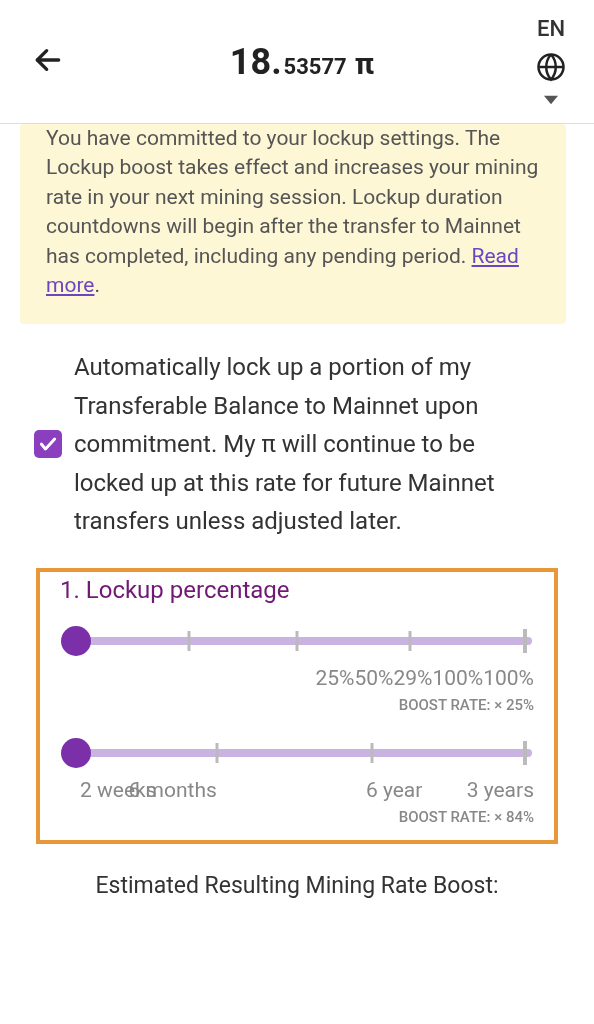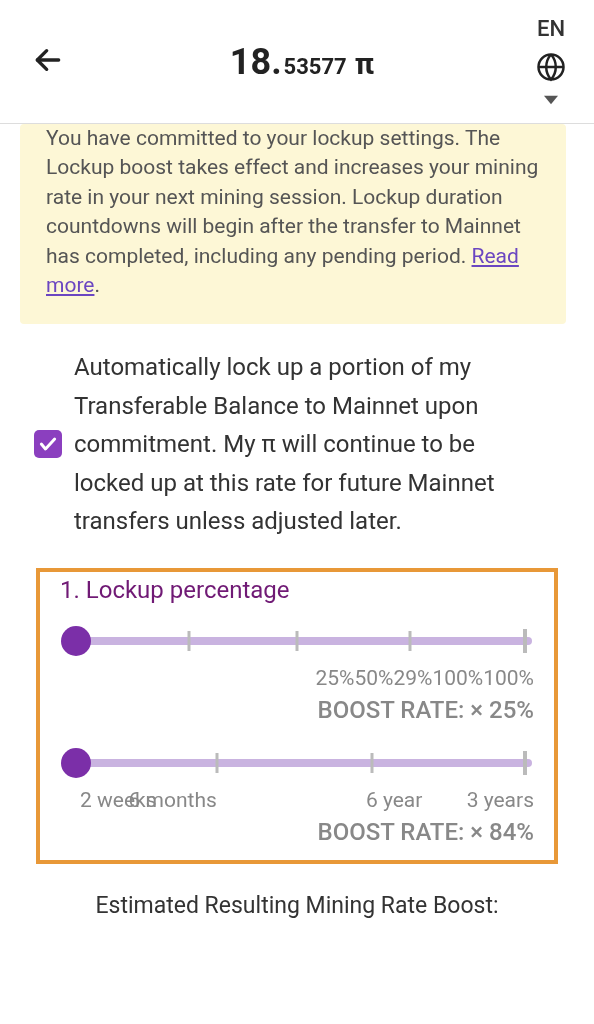--- a/index.html
+++ b/index.html
@@ -157,21 +157,21 @@
       font-size: 21px;
       color: #888;
       margin: 6px 0 6px 0;
     }
     .slider-labels-4 span:nth-child(1) { flex: 0 0 auto; margin-left: 20px; }
     .slider-labels-4 span:nth-child(2) { flex: 1; text-align: left; margin-left: -28px;}
     .slider-labels-4 span:nth-child(3) { flex: 1; text-align: center; margin-right: -16px; }
     .slider-labels-4 span:nth-child(4) { flex: 0 0 auto; text-align:left; }
     .boost-rate {
       text-align: right;
-      font-size: 24px;
+      font-size: 15px;
       color: #888;
       font-weight: 500;
     }
     .estimate-label {
       margin: 28px 36px 0 36px;
       text-align: center;
       font-size: 23px;
       color: #333;
     }
   </style>

